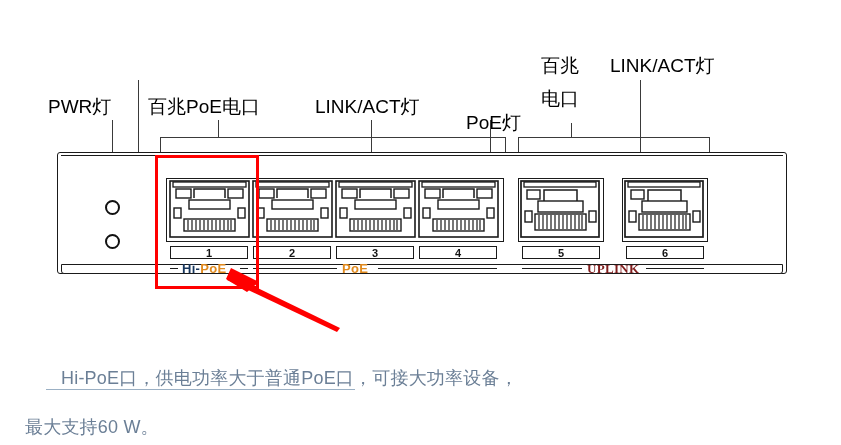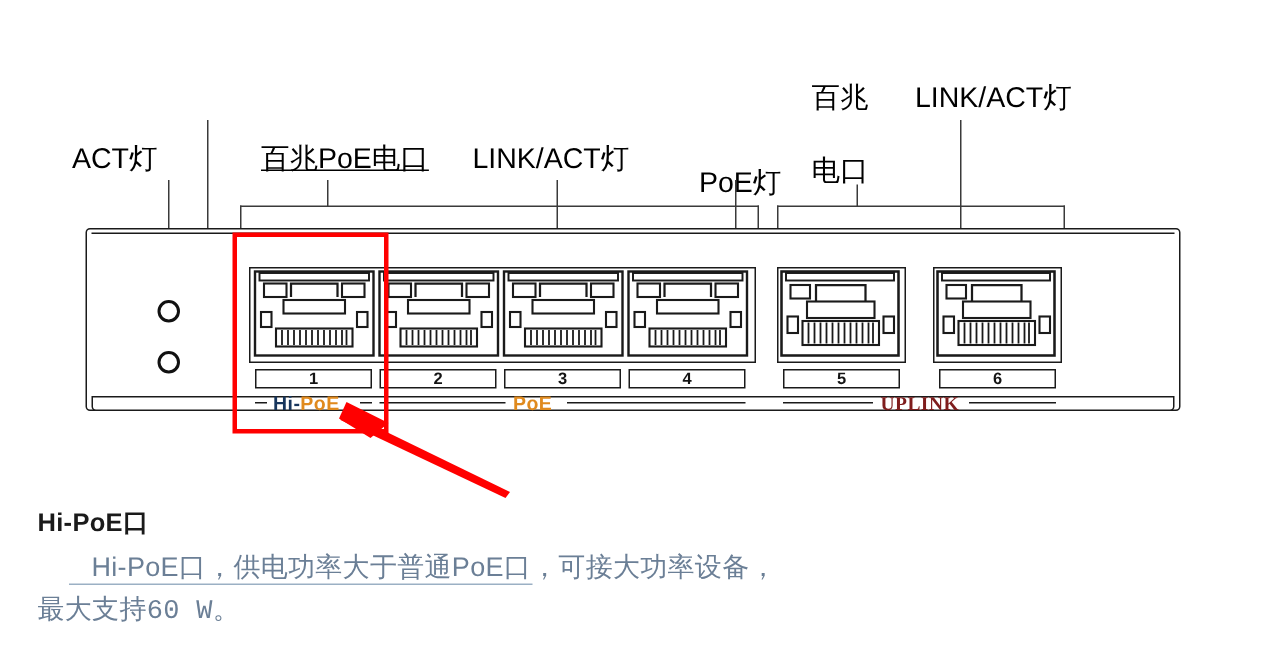--- a/index.html
+++ b/index.html
@@ -135,44 +135,44 @@
   }
   .cap-line {
     position: absolute;
     left: 25px;
     font-size: 18px;
     color: #6b7f96;
     white-space: nowrap;
     letter-spacing: 0.2px;
   }
   #cap-line1 { top: 366px; margin-left: 36px; }
-  #cap-line2 { top: 394px; font-family: Liberation Mono, monospace; }
+  #cap-line2 { top: 415px; }
   #cap-underline {
     position: absolute;
     left: 46px; top: 389px;
     width: 309px; height: 1px;
     background: #9bb0c4;
   }
 </style>
 </head>
 <body>
 
 <div id="stage">
 
-  <div class="abs callout" style="left:48px; top:96px;">ACT灯</div>
-
-
-  <div class="abs callout" style="left:174px; top:96px;text-decoration:underline;">百兆PoE电口</div>
+  <div class="abs callout" style="left:48px; top:96px;">PWR灯</div>
+
+
+  <div class="abs callout" style="left:148px; top:96px;">百兆PoE电口</div>
 
   <div class="abs callout" style="left:315px; top:96px;">LINK/ACT灯</div>
 
   <div class="abs callout" style="left:466px; top:112px;">PoE灯</div>
 
   <div class="abs callout" style="left:541px; top:55px;">百兆</div>
-  <div class="abs callout" style="left:541px; top:104px;">电口</div>
+  <div class="abs callout" style="left:541px; top:88px;">电口</div>
 
   <div class="abs callout" style="left:610px; top:55px;">LINK/ACT灯</div>
 
   <div class="abs vline" style="left:112px; top:120px; height:88px;"></div>
 
   <div class="abs vline" style="left:138px; top:80px; height:161px;"></div>
   <div class="abs hline" style="left:124px; top:241px; width:15px;"></div>
 
   <div class="abs vline" style="left:218px; top:120px; height:18px;"></div>
   <div class="abs bracket" style="left:160px; top:137px; width:344px; height:35px;"></div>
@@ -386,18 +386,17 @@
   <div class="bankrule" style="left:646px; top:268px; width:58px;"></div>
 
   <div id="redbox"></div>
 
   <svg id="arrow" width="120" height="70" viewBox="0 0 120 70">
     <path d="M6,8 L30,22 L20,28 L2,16 Z" fill="#ff0000"></path>
     <path d="M4,12 L115,66 L112,70 L2,18 Z" fill="#ff0000"></path>
     <path d="M6,6 L34,20 L22,30 L1,17 Z" fill="#ff0000"></path>
   </svg>
 
-  <div id="cap-title">Hi-PoE口</div>
   <div class="cap-line" id="cap-line1">Hi-PoE口，供电功率大于普通PoE口，可接大功率设备，</div>
   <div id="cap-underline"></div>
   <div class="cap-line" id="cap-line2">最大支持60 W。</div>
 
 </div>
 
 </body></html>

